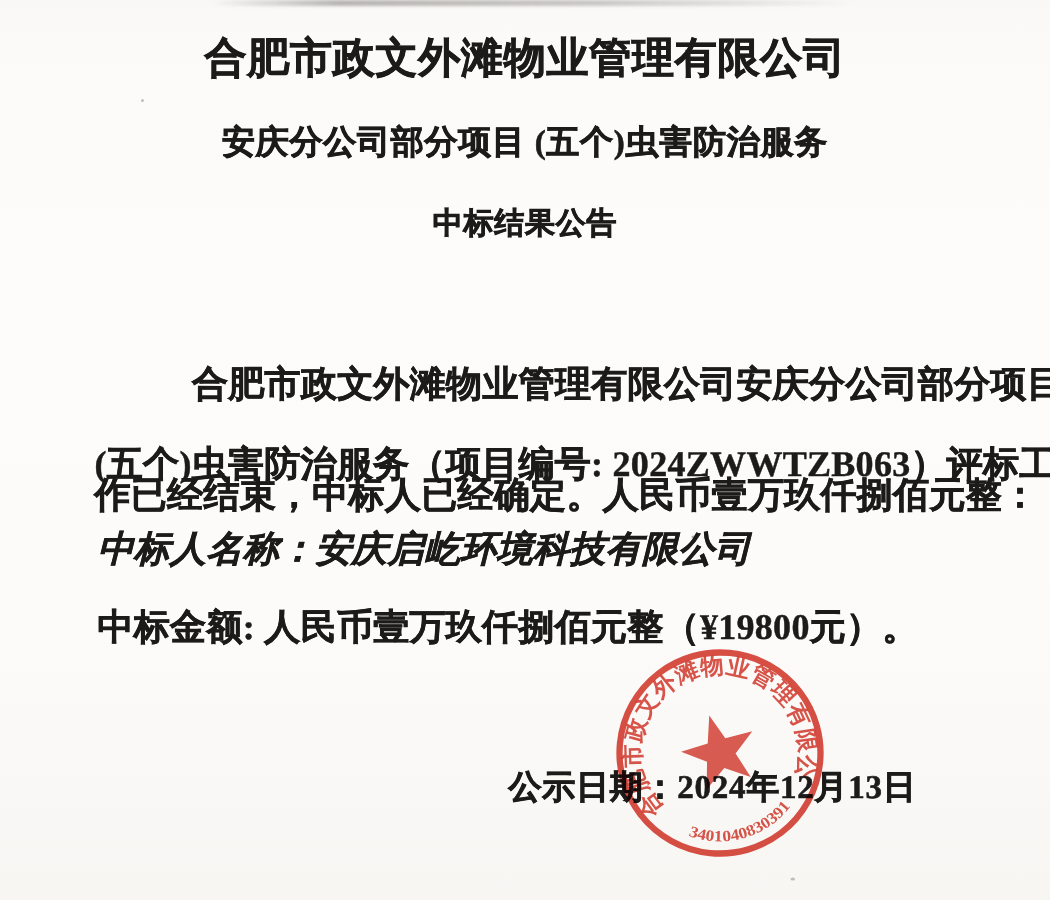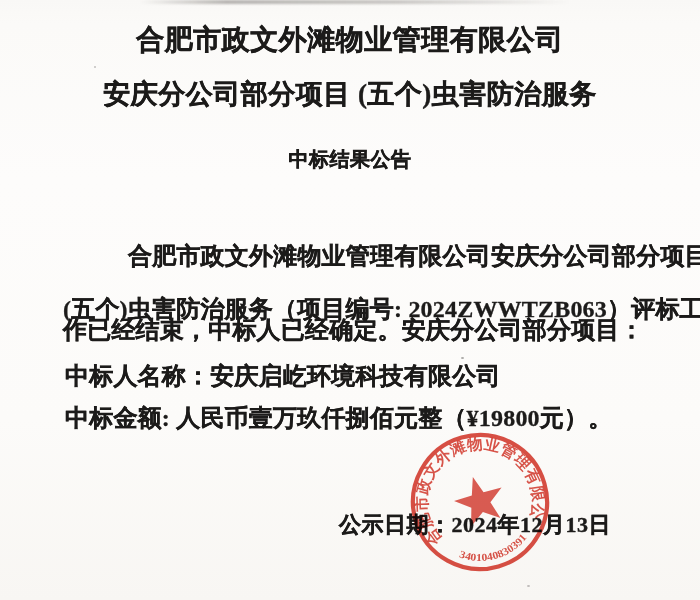--- a/index.html
+++ b/index.html
@@ -31,36 +31,36 @@
     position: absolute; left: 0; top: 24px; width: 700px;
     text-align: center;
   }
   .title-line {
     font-weight: 700;
     color: var(--ink);
     letter-spacing: 0.5px;
     -webkit-text-stroke: 0.4px var(--ink);
   }
   .title-line.l1 { font-size: 28px; line-height: 32px; margin-bottom: 23px; }
-  .title-line.l2 { font-size: 27px; line-height: 31px; margin-bottom: 34px; }
+  .title-line.l2 { font-size: 22px; line-height: 31px; margin-bottom: 24px; }
   .title-line.l3 { font-size: 20px; line-height: 30px; }
   .body-block { position: absolute; left: 0; top: 0; width: 700px; }
   .body-line {
     position: absolute;
     font-size: 24px;
     font-weight: 700;
     letter-spacing: 0.2px;
     white-space: nowrap;
     color: var(--ink);
     -webkit-text-stroke: 0.3px var(--ink);
   }
   .body-line.bl0 { left: 128px; top: 240px; }
   .body-line.bl1 { left: 63px;  top: 277px; margin-top: 16px; }
   .body-line.bl2 { left: 63px;  top: 314px; }
-  .body-line.bl3 { left: 65px;  top: 360px; }
+  .body-line.bl3 { left: 65px;  top: 350px; font-style: italic; }
   .body-line.bl4 { left: 65px;  top: 402px; }
   .date-line {
     position: absolute; left: 339px; top: 510px;
     font-size: 22px; font-weight: 700;
     letter-spacing: 0.5px; white-space: nowrap;
     color: var(--ink);
     -webkit-text-stroke: 0.4px var(--ink);
     z-index: 4;
   }
   .seal {
@@ -87,21 +87,21 @@
 
   <div class="title-block">
     <div class="title-line l1">合肥市政文外滩物业管理有限公司</div>
     <div class="title-line l2">安庆分公司部分项目 (五个)虫害防治服务</div>
     <div class="title-line l3">中标结果公告</div>
   </div>
 
   <div class="body-block">
     <div class="body-line bl0">合肥市政文外滩物业管理有限公司安庆分公司部分项目</div>
     <div class="body-line bl1">(五个)虫害防治服务（项目编号: 2024ZWWTZB063）评标工</div>
-    <div class="body-line bl2">作已经结束，中标人已经确定。安庆分公司部分项目：</div>
+    <div class="body-line bl2">作已经结束，中标人已经确定。人民币壹万玖仟捌佰元整：</div>
     <div class="body-line bl3">中标人名称：安庆启屹环境科技有限公司</div>
     <div class="body-line bl4">中标金额: 人民币壹万玖仟捌佰元整（¥19800元）。</div>
   </div>
 
   <div class="date-line">公示日期：2024年12月13日</div>
 
   <div class="seal">
     <svg viewBox="0 0 170 170" xmlns="http://www.w3.org/2000/svg">
       <g transform="rotate(-16 85 85)" fill="currentColor" stroke="none">
         <circle cx="85" cy="85" r="67" fill="none" stroke="currentColor" stroke-width="4.2" opacity="0.95"></circle>

